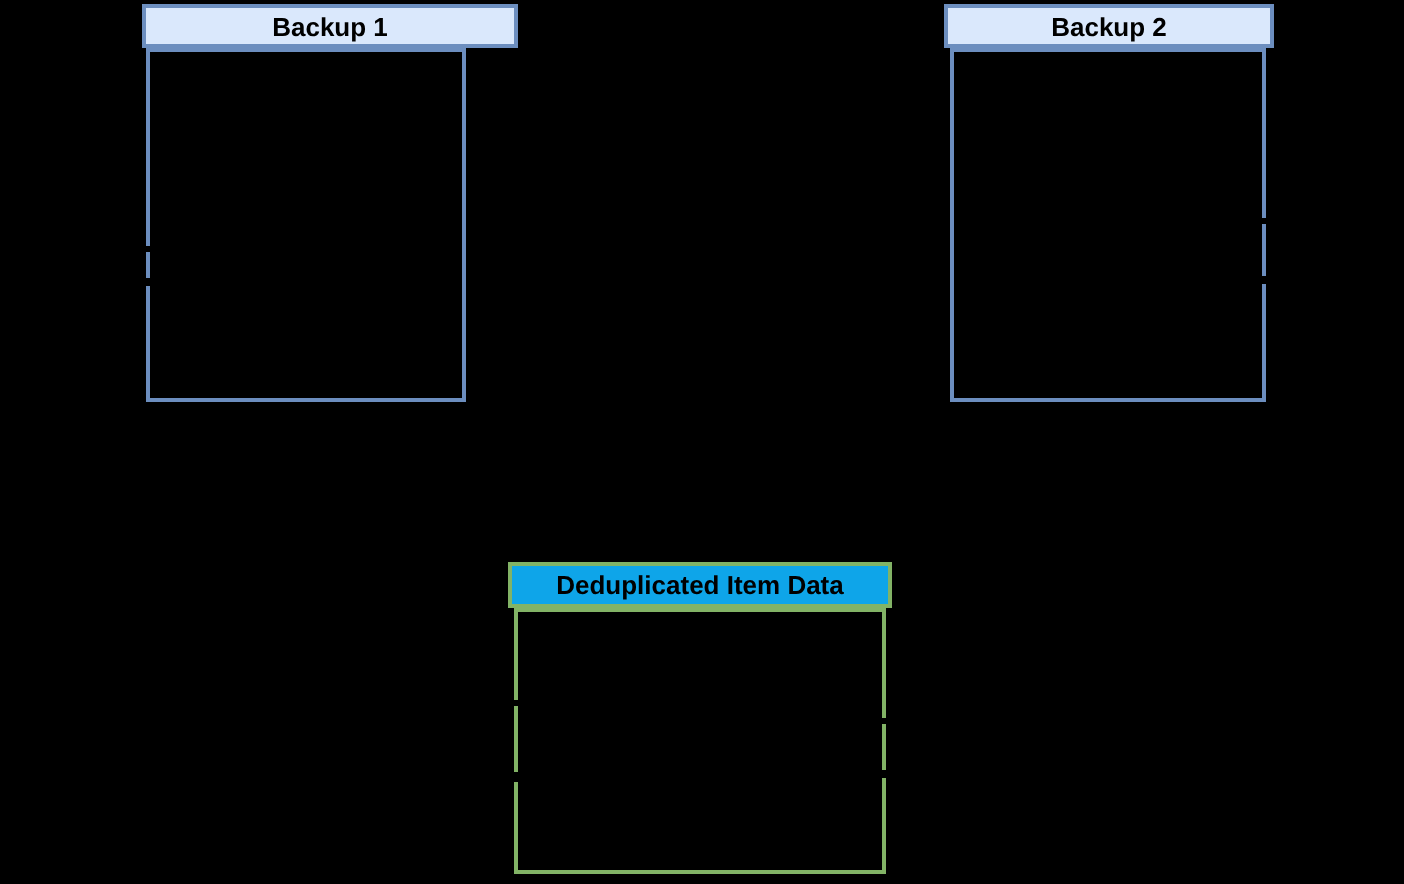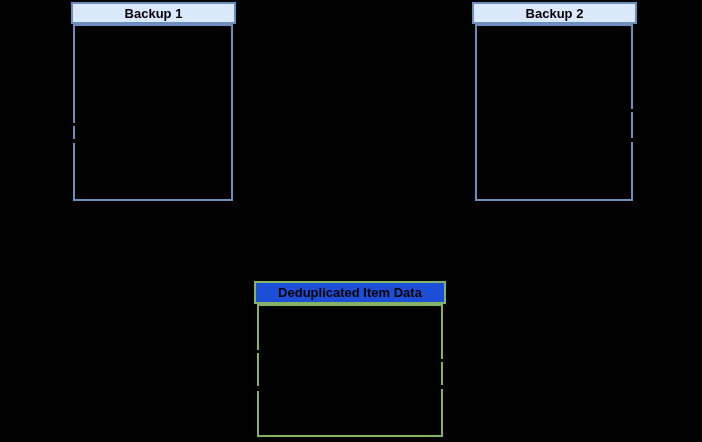--- a/index.html
+++ b/index.html
@@ -32,34 +32,34 @@
     background: #000000;
   }
   .blue-header {
     background: #dae8fc;
     border: 2px solid #6c8ebf;
   }
   .blue-body {
     border: 2px solid #6c8ebf;
   }
   .green-header {
-    background: #1d4ed8;
+    background: #0ea5e9;
     border: 2px solid #82b366;
   }
   .green-body {
     border: 2px solid #82b366;
   }
   
   .stub {
     position: absolute;
     background: #000000;
   }
 
   
-  #backup1-header { left: 71px;  top: 2px;   width: 165px; height: 22px; }
+  #backup1-header { left: 71px;  top: 2px;   width: 188px; height: 22px; }
   #backup1-body   { left: 73px;  top: 24px;  width: 160px; height: 177px; }
 
   
   #backup2-header { left: 472px; top: 2px;   width: 165px; height: 22px; align-items: center; }
   #backup2-body   { left: 475px; top: 24px;  width: 158px; height: 177px; }
 
   
   #dedup-header   { left: 254px; top: 281px; width: 192px; height: 23px; }
   #dedup-body     { left: 257px; top: 304px; width: 186px; height: 133px; }
 

